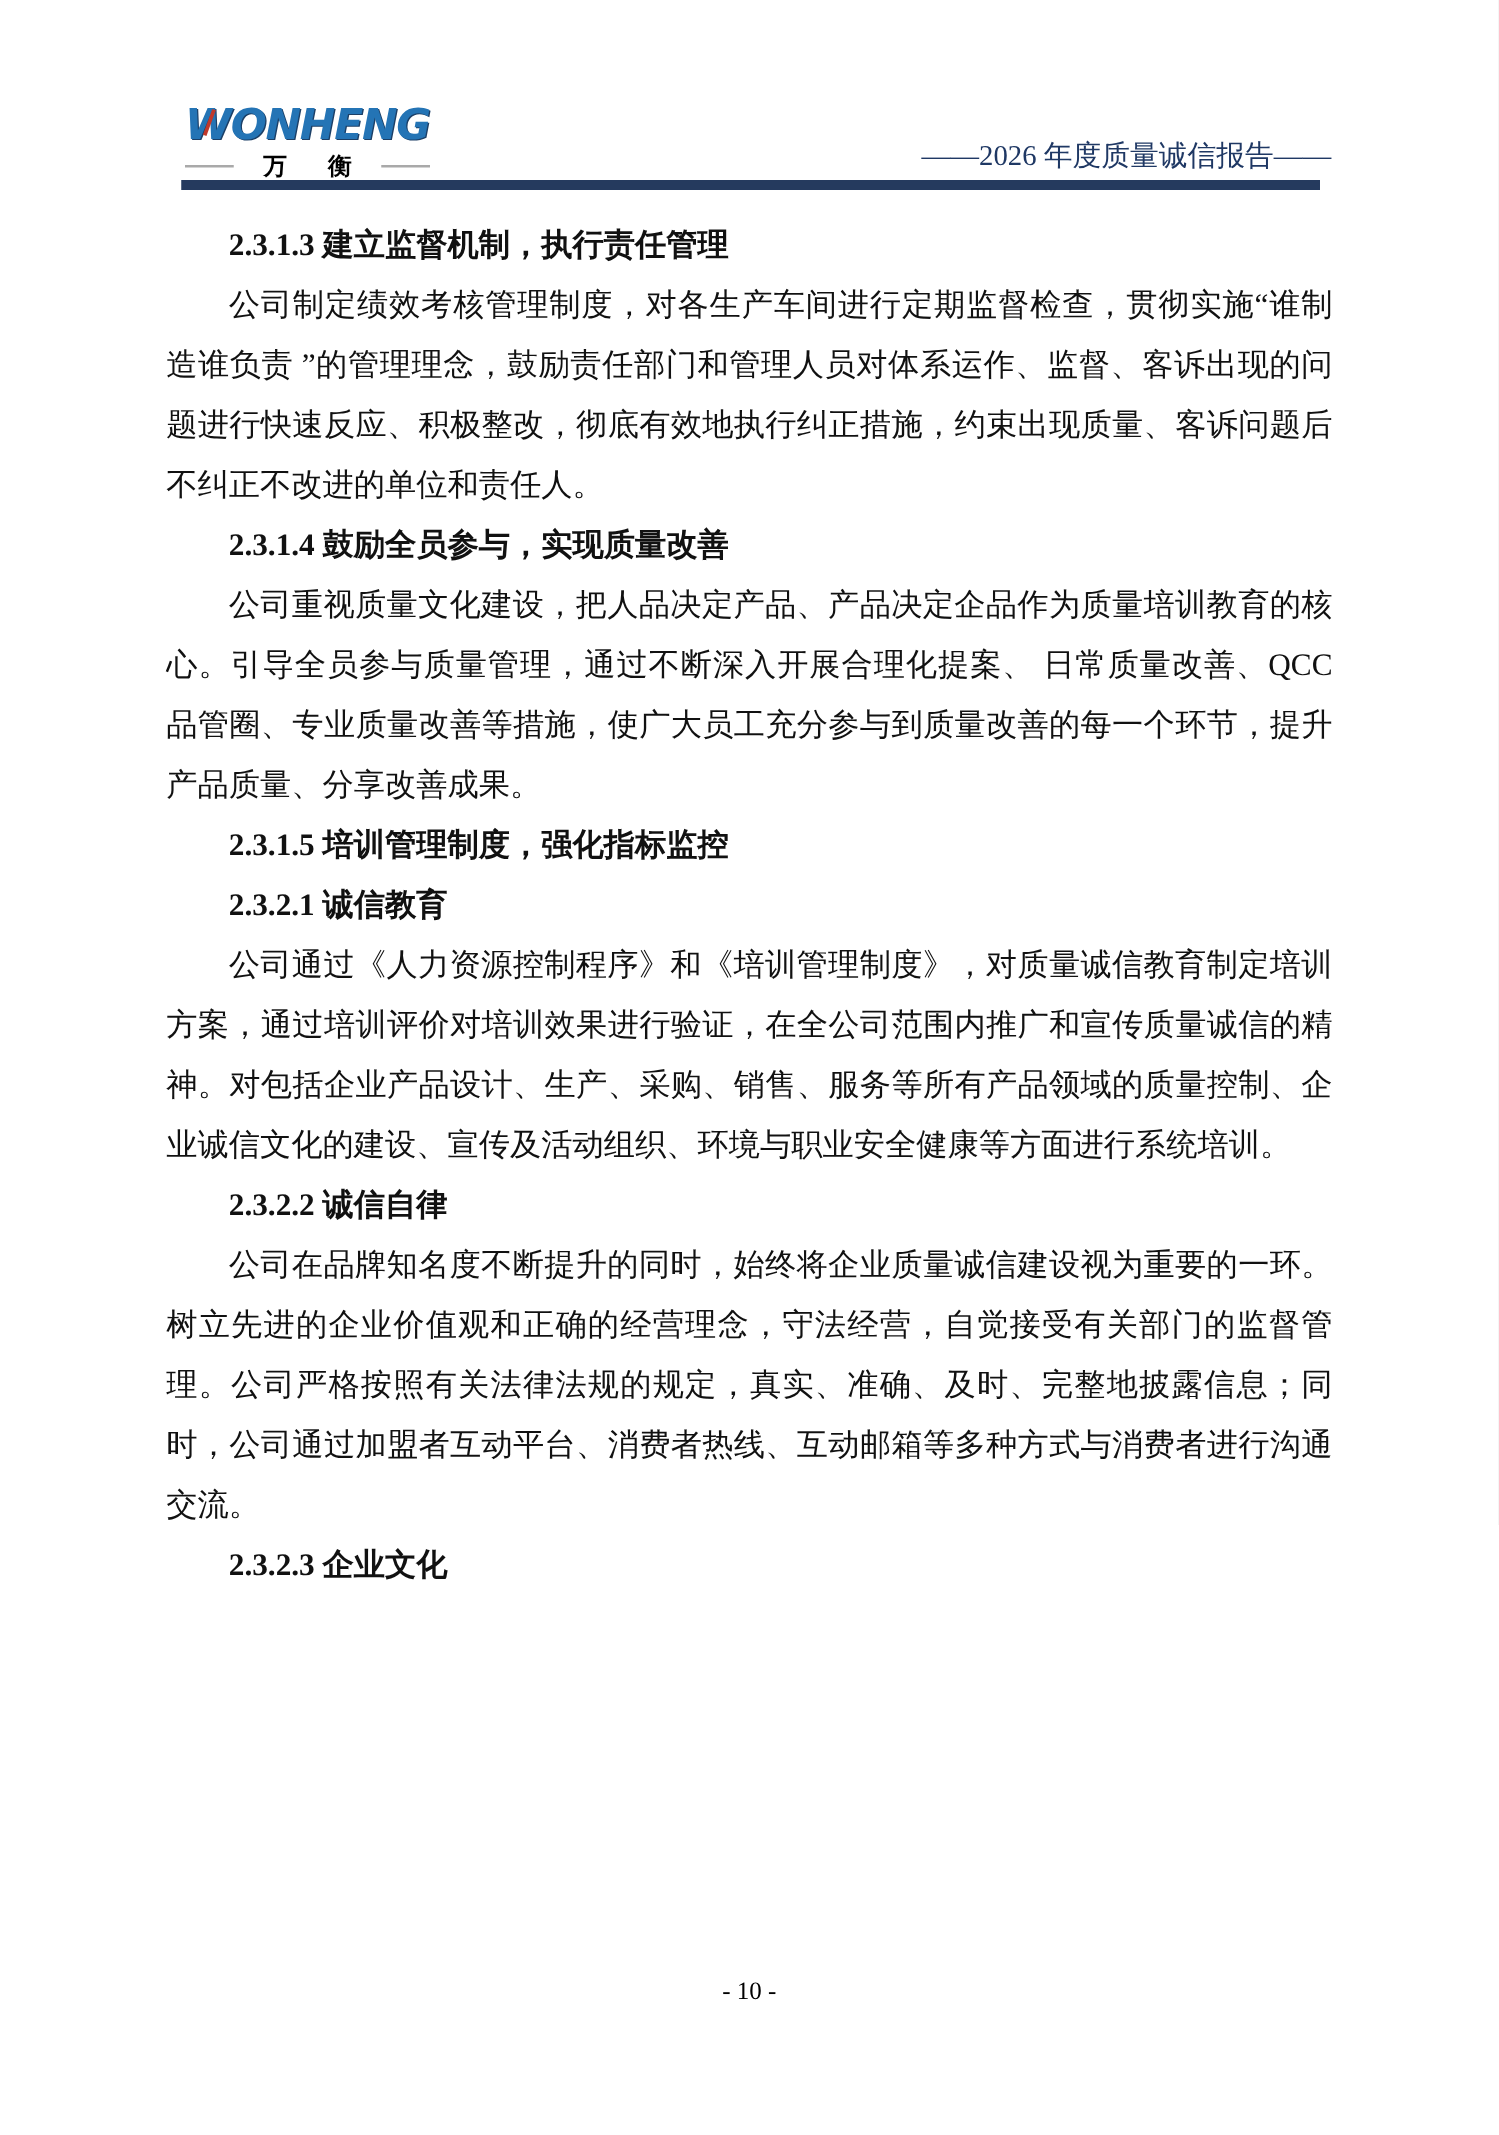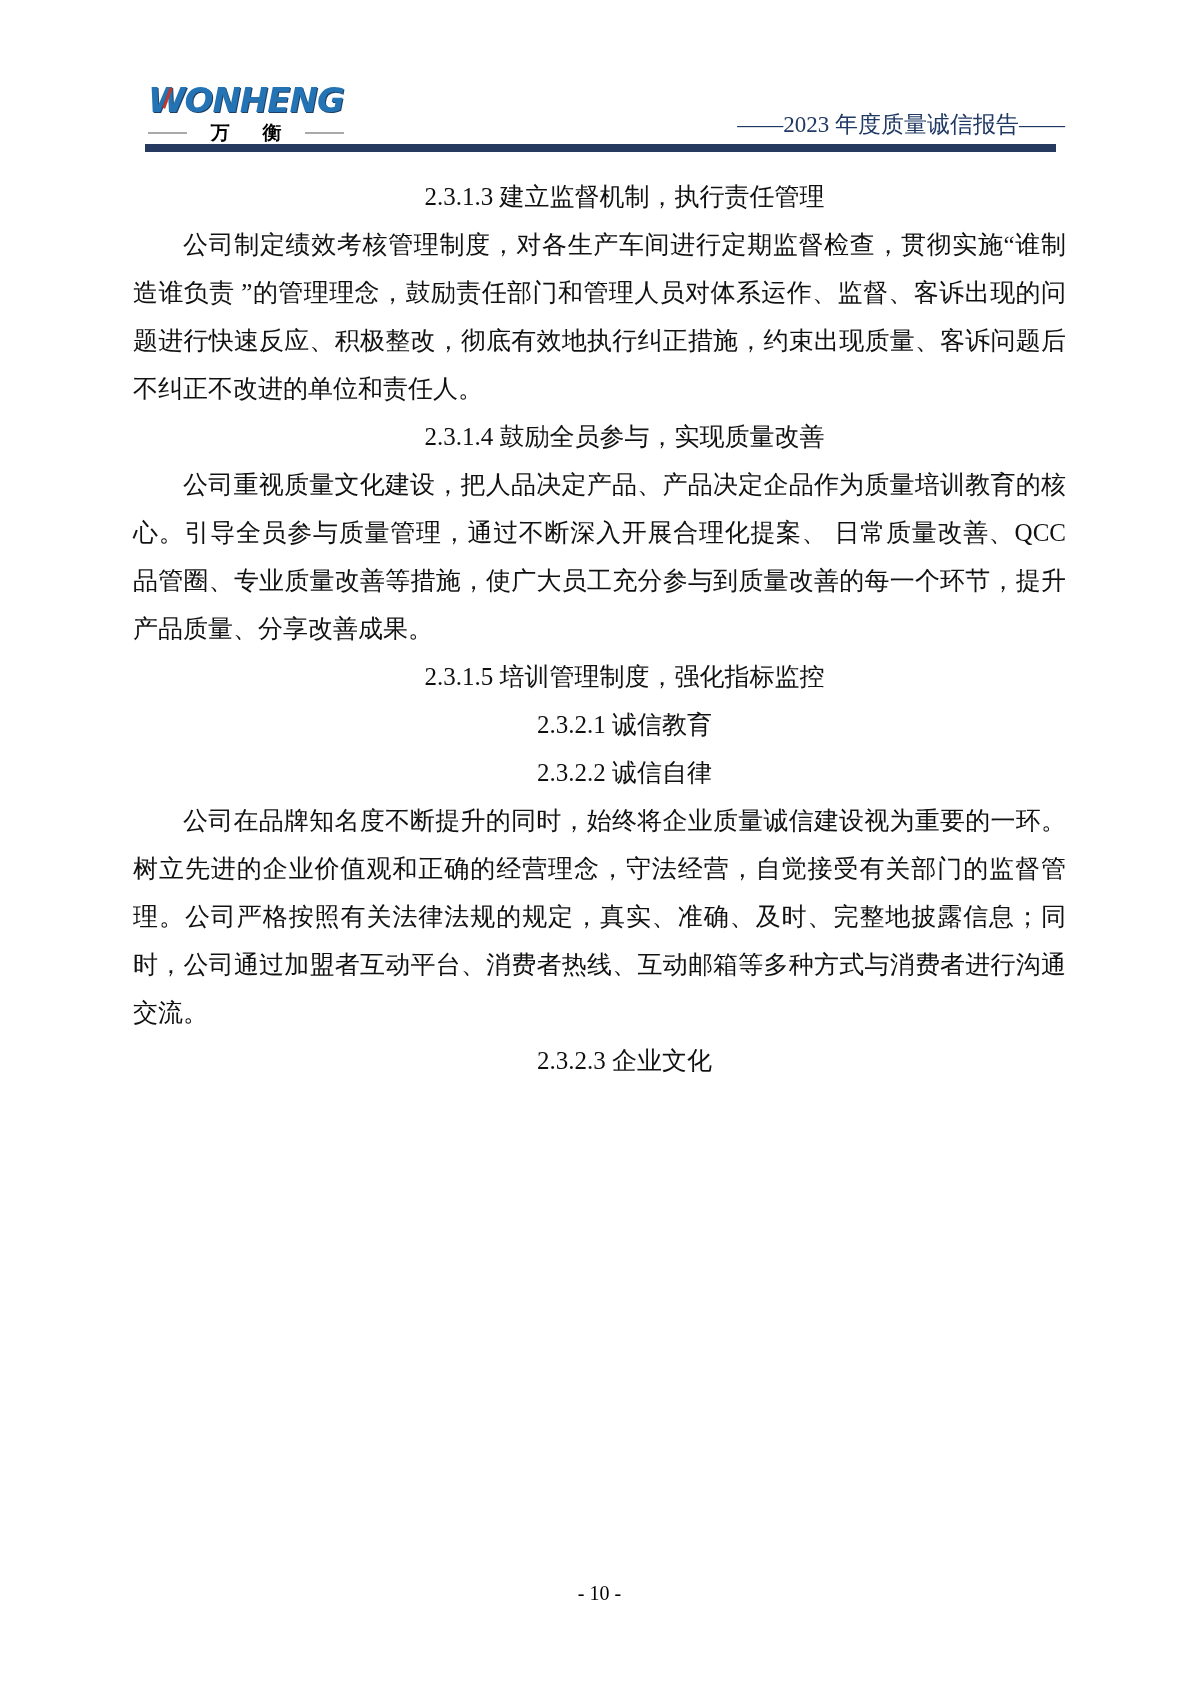--- a/index.html
+++ b/index.html
@@ -93,23 +93,23 @@
     line-height: 48px;
     text-align: justify;
   }
   .content p, .content h2, .content h3 {
     margin: 0;
     padding: 0;
     font-size: 25px;
     line-height: 48px;
   }
   .content h3 {
-    font-weight: normal;
+    font-weight: bold;
     text-indent: 2em;
-    text-align: center;
+    text-align: left;
   }
   .content h2 {
     font-weight: bold;
     text-indent: 0;
     text-align: left;
   }
   .content p {
     text-indent: 2em;
   }
 
@@ -132,31 +132,32 @@
   <div class="logo">
     <span class="logo-main">WONHENG</span>
     <span class="logo-red-slash"></span>
     <div class="logo-sub">
       <span class="rule"></span>
       <span class="logo-sub-text">万 衡</span>
       <span class="rule"></span>
     </div>
   </div>
 
-  <div class="header-title">——2023 年度质量诚信报告——</div>
+  <div class="header-title">——2026 年度质量诚信报告——</div>
 
   <div class="header-bar"></div>
 
   <div class="content">
       <h3>2.3.1.3 建立监督机制，执行责任管理</h3>
       <p>公司制定绩效考核管理制度，对各生产车间进行定期监督检查，贯彻实施“谁制造谁负责 ”的管理理念，鼓励责任部门和管理人员对体系运作、监督、客诉出现的问题进行快速反应、积极整改，彻底有效地执行纠正措施，约束出现质量、客诉问题后不纠正不改进的单位和责任人。</p>
       <h3>2.3.1.4 鼓励全员参与，实现质量改善</h3>
       <p>公司重视质量文化建设，把人品决定产品、产品决定企品作为质量培训教育的核心。引导全员参与质量管理，通过不断深入开展合理化提案、 日常质量改善、QCC 品管圈、专业质量改善等措施，使广大员工充分参与到质量改善的每一个环节，提升产品质量、分享改善成果。</p>
       <h3>2.3.1.5 培训管理制度，强化指标监控</h3>
       <h3>2.3.2.1 诚信教育</h3>
+      <p>公司通过《人力资源控制程序》和《培训管理制度》，对质量诚信教育制定培训方案，通过培训评价对培训效果进行验证，在全公司范围内推广和宣传质量诚信的精神。对包括企业产品设计、生产、采购、销售、服务等所有产品领域的质量控制、企业诚信文化的建设、宣传及活动组织、环境与职业安全健康等方面进行系统培训。</p>
       <h3>2.3.2.2 诚信自律</h3>
       <p>公司在品牌知名度不断提升的同时，始终将企业质量诚信建设视为重要的一环。树立先进的企业价值观和正确的经营理念，守法经营，自觉接受有关部门的监督管理。公司严格按照有关法律法规的规定，真实、准确、及时、完整地披露信息；同时，公司通过加盟者互动平台、消费者热线、互动邮箱等多种方式与消费者进行沟通交流。</p>
       <h3>2.3.2.3 企业文化</h3>
     </div>
 
   <div class="page-number">- 10 -</div>
 
 </div>
 
 </body></html>

